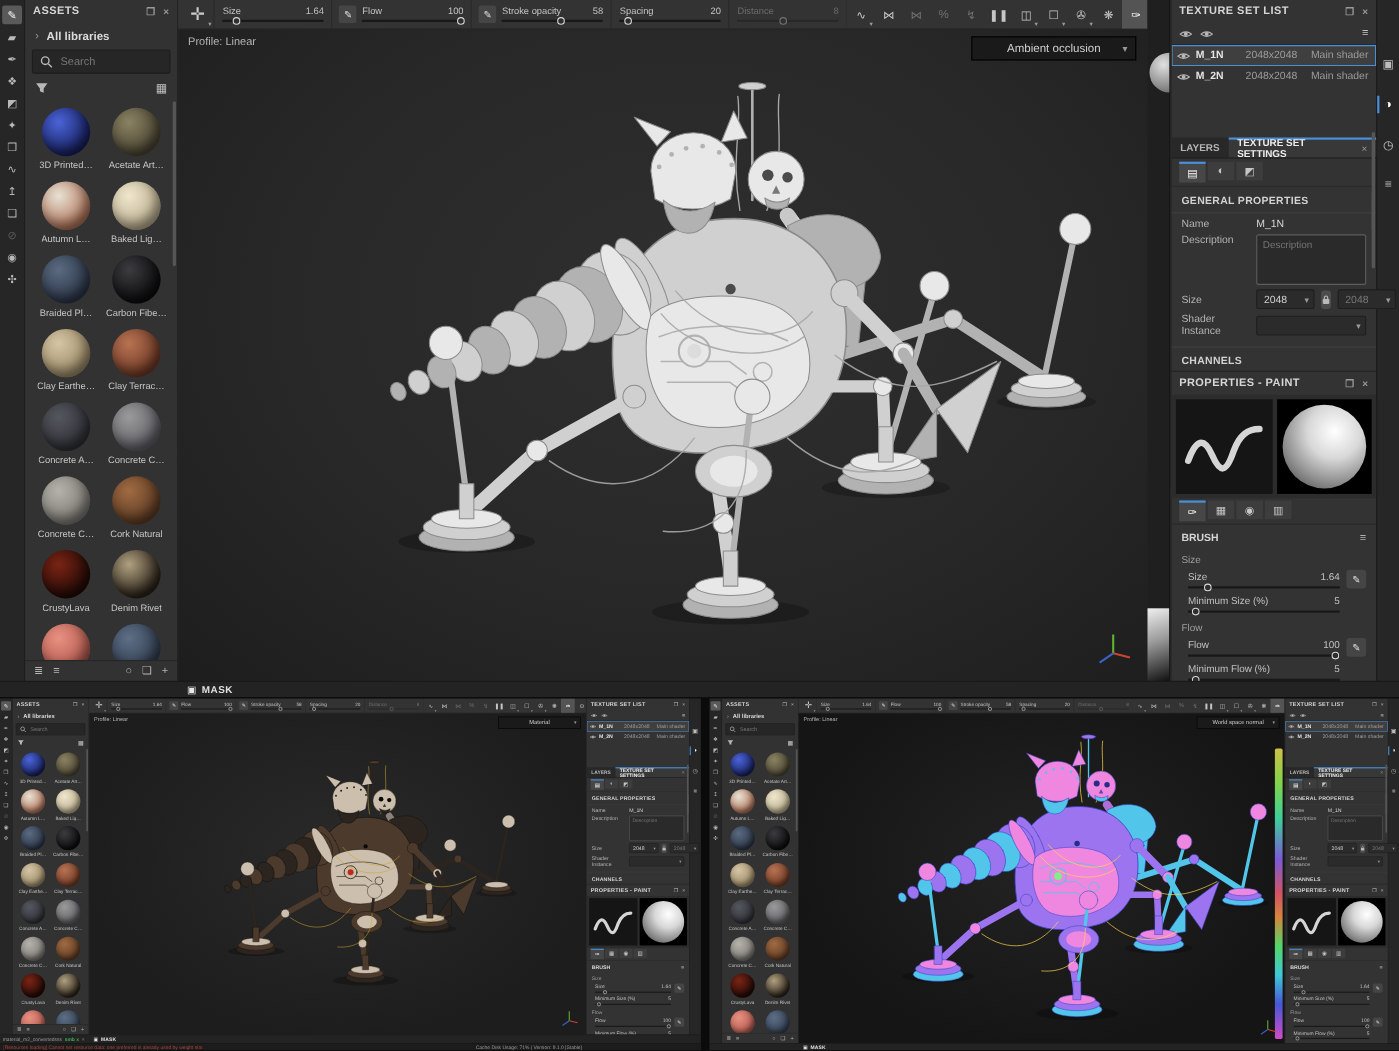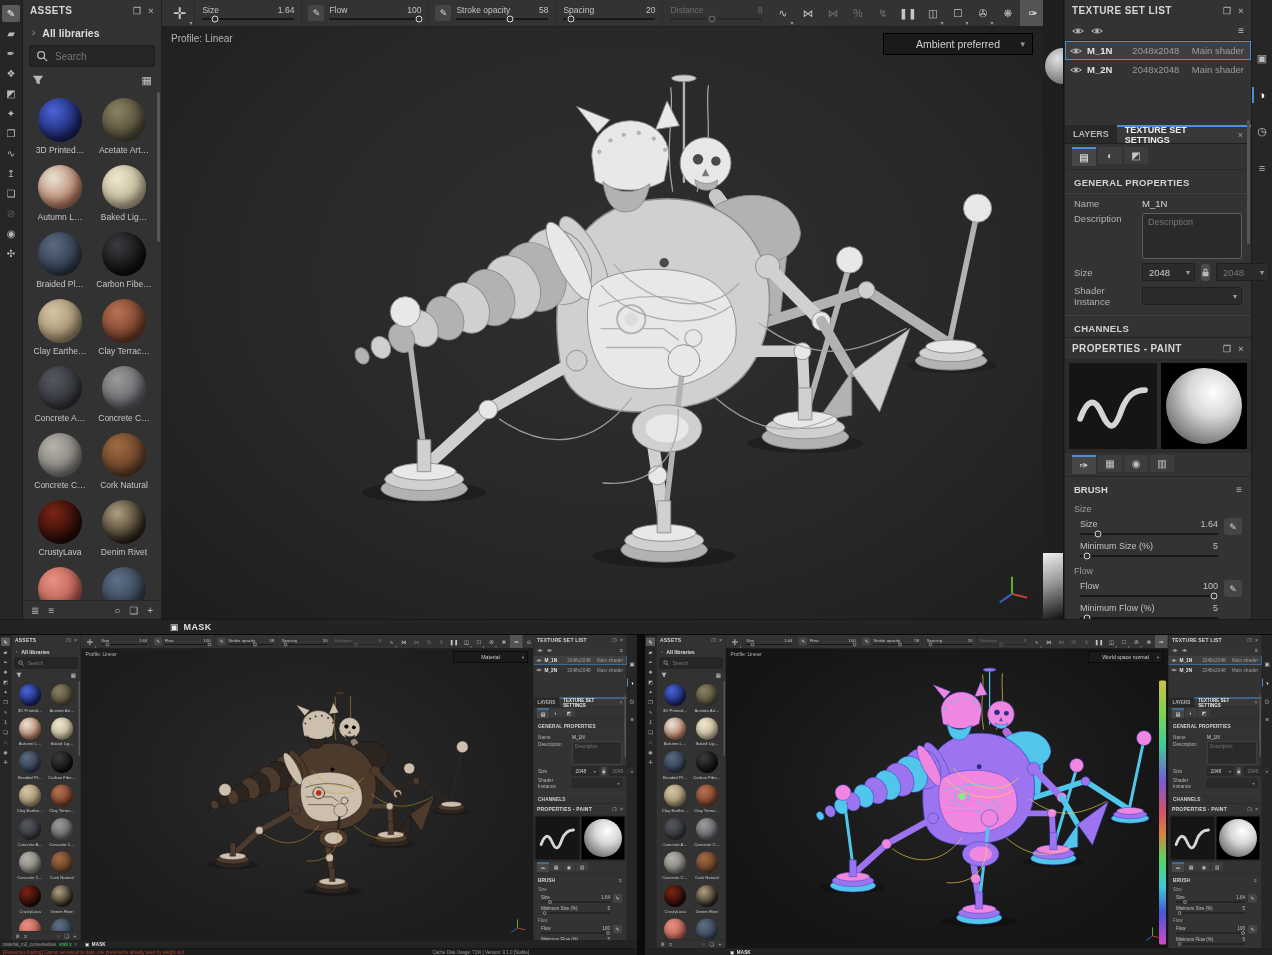--- a/index.html
+++ b/index.html
@@ -543,21 +543,21 @@
               </div>
               </div>
         </div>
 
         <div class="vp vp-main">
           <svg class="robot" viewBox="0 0 880 600" preserveAspectRatio="xMidYMid meet">
                 <use href="#robot-g"></use>
               </svg>
           <span class="vp-profile">Profile: Linear</span>
           <div class="vp-mode">
-            <span>Ambient preferred</span>
+            <span>Ambient occlusion</span>
                 <i>▾</i>
           </div>
 
           <svg class="gizmo" viewBox="0 0 40 40">
             <line x1="20" y1="22" x2="20" y2="4" stroke="#5fb52f" stroke-width="2"></line>
             <line x1="20" y1="22" x2="36" y2="26" stroke="#c94434" stroke-width="2"></line>
             <line x1="20" y1="22" x2="7" y2="31" stroke="#3a62c9" stroke-width="2"></line>
           </svg>
         </div>
       </div>

